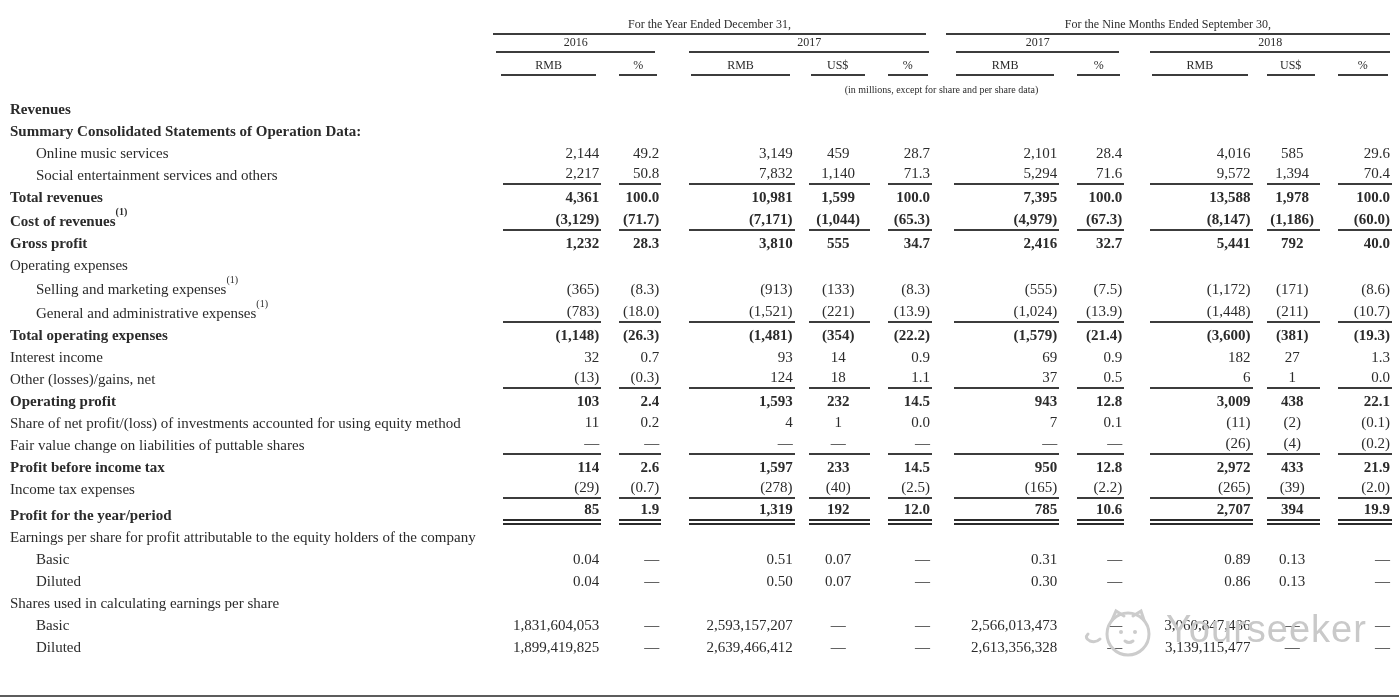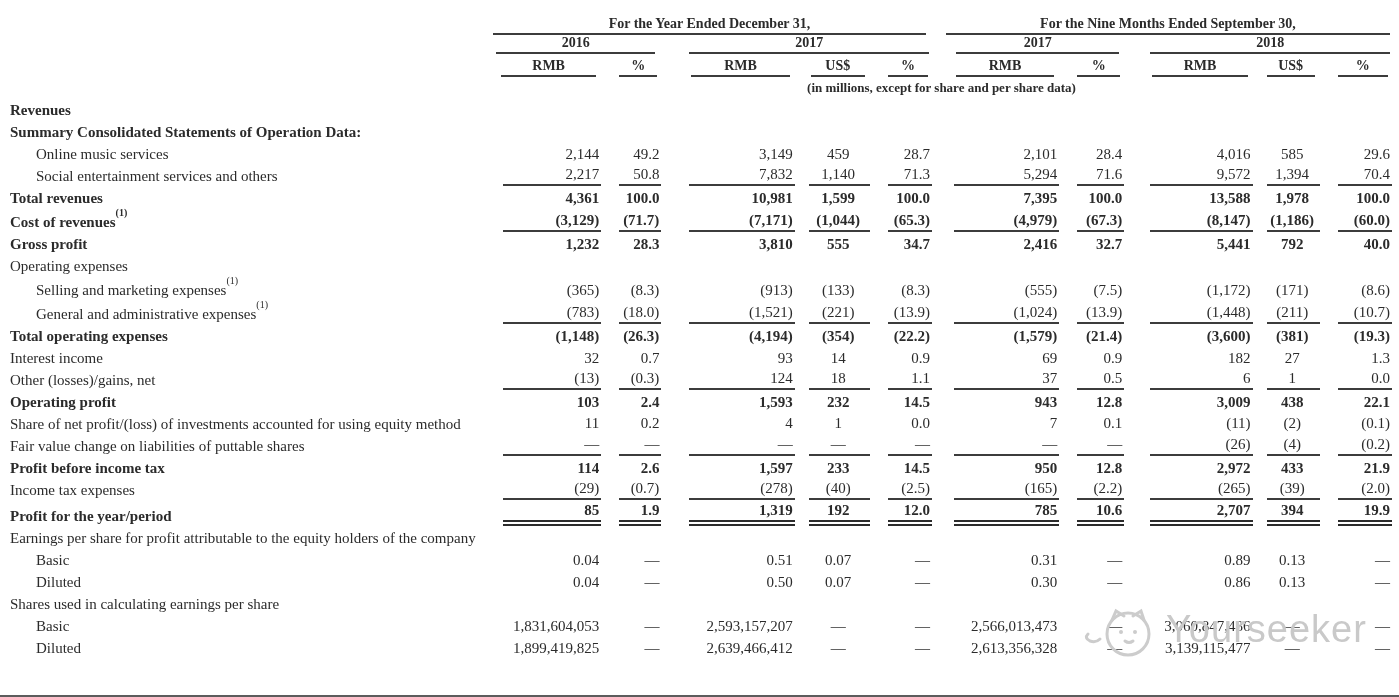--- a/index.html
+++ b/index.html
@@ -7,33 +7,33 @@
   .page {
     position:relative; width:1399px; height:697px; background:#ffffff;
     font-family:"Liberation Serif", serif; color:#2b2b2b; overflow:hidden;
   }
   table { border-collapse:collapse; table-layout:fixed; width:1392px; margin:8px 0 0 0; }
   col.lblcol { width:490px; }
   col.c0 { width:110px; } col.c1 { width:60px; } col.c2 { width:133px; }
   col.c3 { width:75px; }  col.c4 { width:62px; } col.c5 { width:127px; }
   col.c6 { width:65px; }  col.c7 { width:128px; } col.c8 { width:67px; }
   col.c9 { width:72px; }
-  th { font-weight:bold; font-size:14px; padding:0; vertical-align:bottom; }
+  th { font-weight:normal; font-size:12px; padding:0; vertical-align:bottom; }
   thead tr.r1 th { height:27px; }
   thead tr.r2 th { height:17px; }
   thead tr.r3 th { height:23px; }
   thead tr.r4 th { height:21px; }
   .grule { text-align:center; border-bottom:2px solid #3c3c3c; padding-bottom:1px; white-space:nowrap; }
   .gl { margin:0 6px 0 2px; }
   .gr { margin:0 2px 0 14px; }
   .y0 { margin:0 6px 0 5px; } .y1 { margin:0 3px 0 28px; }
   .y2 { margin:0 5px 0 24px; } .y3 { margin:0 2px 0 26px; }
   .u  { margin:0 5px 0 10px; }
   .u-pct { margin:0 4px 0 18px; }
-  .note { text-align:center; font-size:13px; font-weight:bold; padding-bottom:2px; }
+  .note { text-align:center; font-size:10px; font-weight:normal; padding-bottom:2px; }
   tbody td { font-size:15px; line-height:20px; vertical-align:bottom; padding:0; height:22px; }
   tbody tr.b td { font-weight:bold; }
   .lbl { padding-left:10px; white-space:nowrap; }
   .lbl.i1 { padding-left:36px; }
   .lbl.hang { white-space:normal; padding-left:48px; text-indent:-38px; line-height:19px; padding-right:6px;margin-left:36px; }
   sup { font-size:10px; position:relative; top:-5px; }
   .vc { }
   .cellv { text-align:right; padding-right:2px; margin-left:12px; white-space:nowrap; }
   td.c1 .cellv, td.c4 .cellv, td.c6 .cellv, td.c9 .cellv { margin-left:18px; }
   td.c2 .cellv { margin-left:28px; }
@@ -381,21 +381,21 @@
         </tr>
         <tr class="b">
           <td class="lbl"><span>Total operating expenses</span></td>
           <td class="vc c0">
             <div class="cellv">(1,148)</div>
           </td>
           <td class="vc c1">
             <div class="cellv">(26.3)</div>
           </td>
           <td class="vc c2">
-            <div class="cellv">(4,194)</div>
+            <div class="cellv">(1,481)</div>
           </td>
           <td class="vc c3">
             <div class="cellv">(354)</div>
           </td>
           <td class="vc c4">
             <div class="cellv">(22.2)</div>
           </td>
           <td class="vc c5">
             <div class="cellv">(1,579)</div>
           </td>

